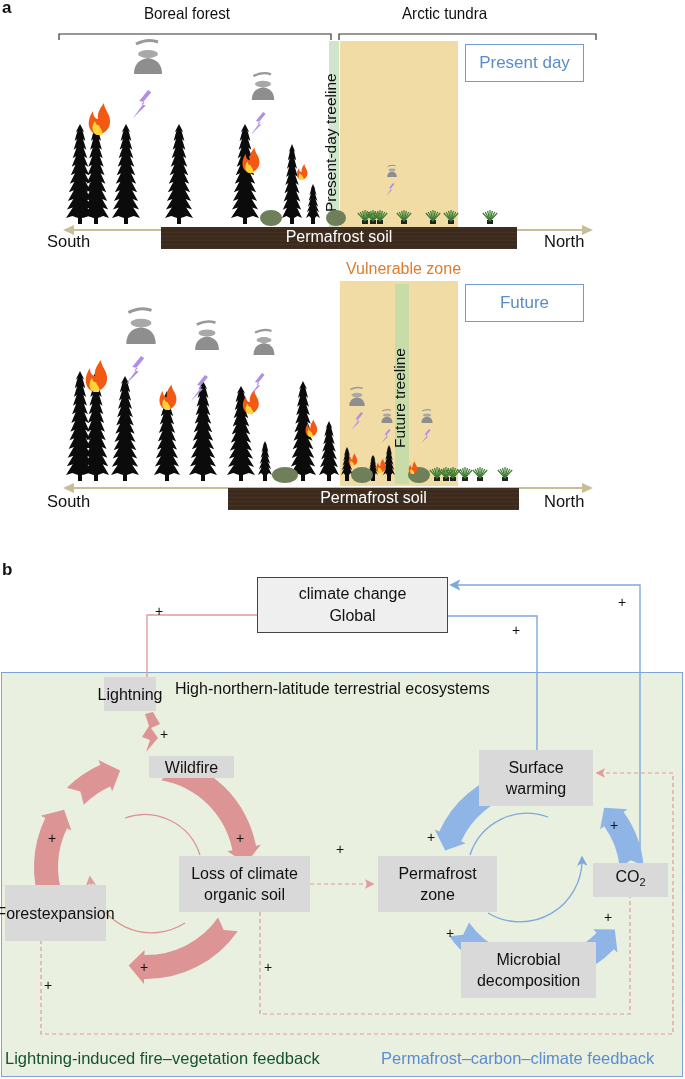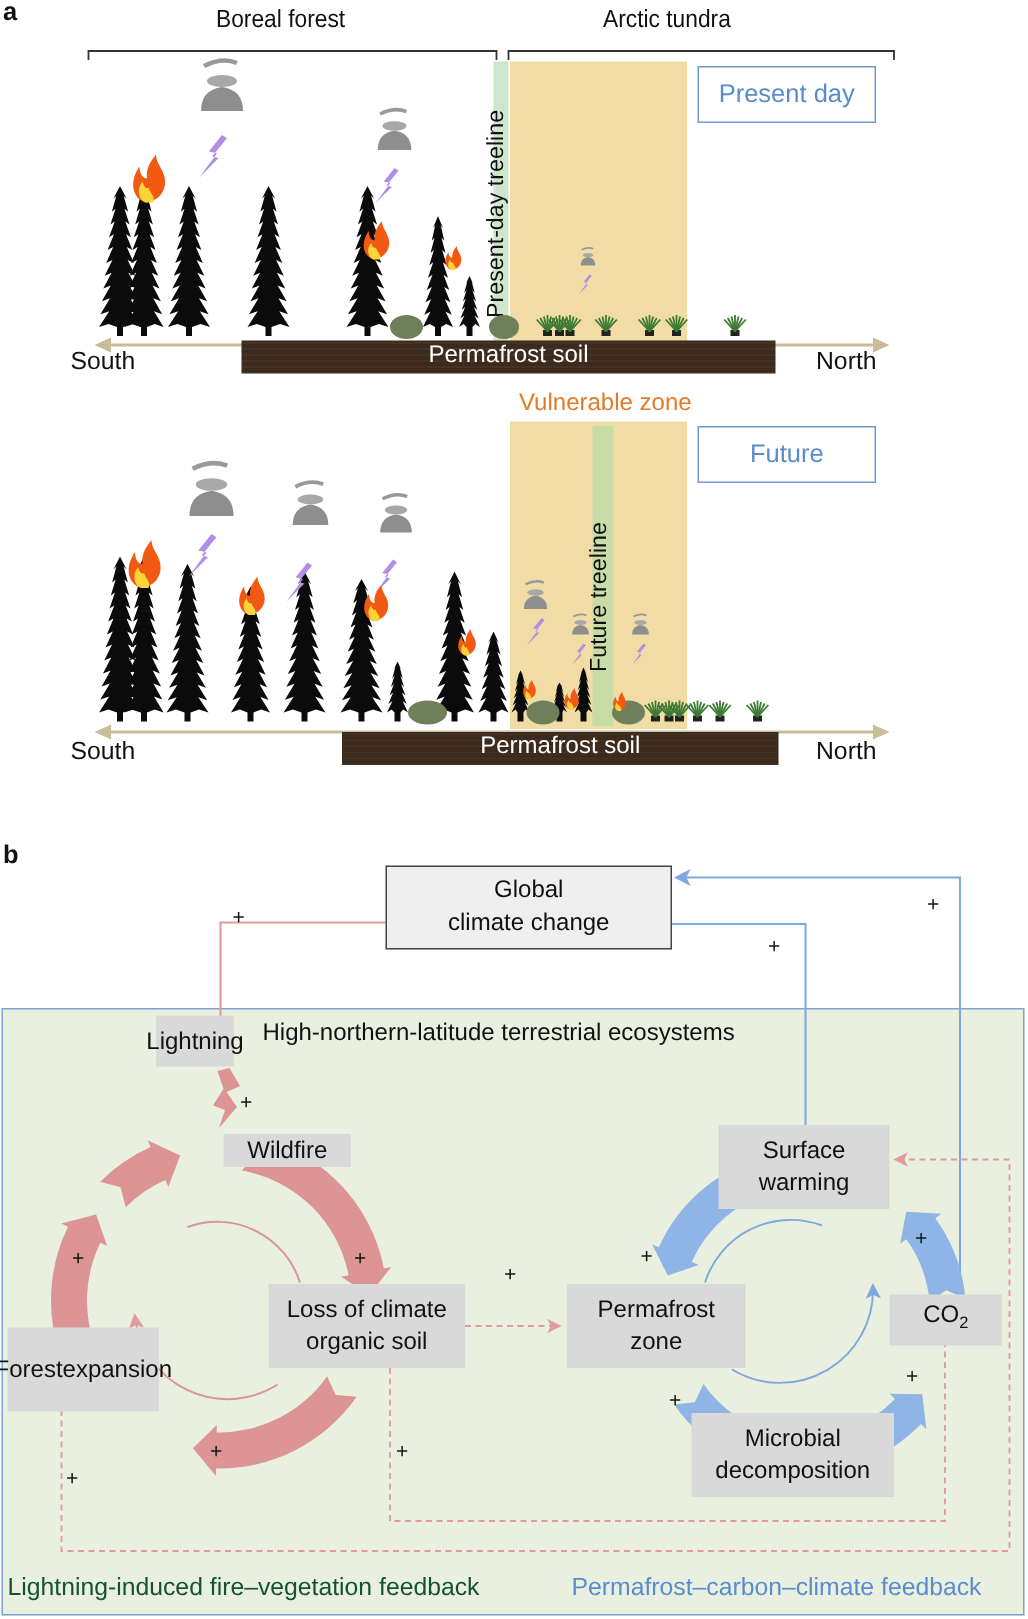--- a/index.html
+++ b/index.html
@@ -396,22 +396,22 @@
       <path d="M643.5928326958168,865.6743355260006 A107,107 0 0 0 623.5648183981193,812.1069780047054 L627.6099033699941,809.168051743243 L604.175144212722,807.824855787278 L600.1033255612459,829.1527503211871 L604.1484105331207,826.2138240597247 A83,83 0 0 1 619.6841599416149,867.7660733519443 L630.8303923565381,860.138725821178 Z" fill="#8fb4e6"></path>
     </g>
 
   <path d="M125 818 A58 58 0 0 1 200 855" fill="none" stroke="#dc9494" stroke-width="1.3"></path>
   <path d="M185 923 A62 62 0 0 1 90 878" fill="none" stroke="#dc9494" stroke-width="1.3" marker-end="url(#arrRed)"></path>
   <path d="M548 817 A60 60 0 0 0 470 855" fill="none" stroke="#7ea8de" stroke-width="1.3"></path>
   <path d="M488 913 A62 62 0 0 0 582 858" fill="none" stroke="#7ea8de" stroke-width="1.3" marker-end="url(#arrBlue)"></path>
 </svg>
 
 <div class="global">
+  <div>climate change</div>
   <div>Global</div>
-  <div>climate change</div>
 </div>
 
 <div class="node" style="left:104px;top:677px;width:52px;height:34px;top:677px;justify-content:center;">
     <span>Lightning</span>
   </div>
 <div class="node" style="left:107px;top:756px;width:85px;height:22px;margin-left:42px;">
     <span>Wildfire</span>
   </div>
 <div class="node" style="left:179px;top:856px;width:131px;height:56px;flex-direction:column;">
   <span>Loss of climate</span>

